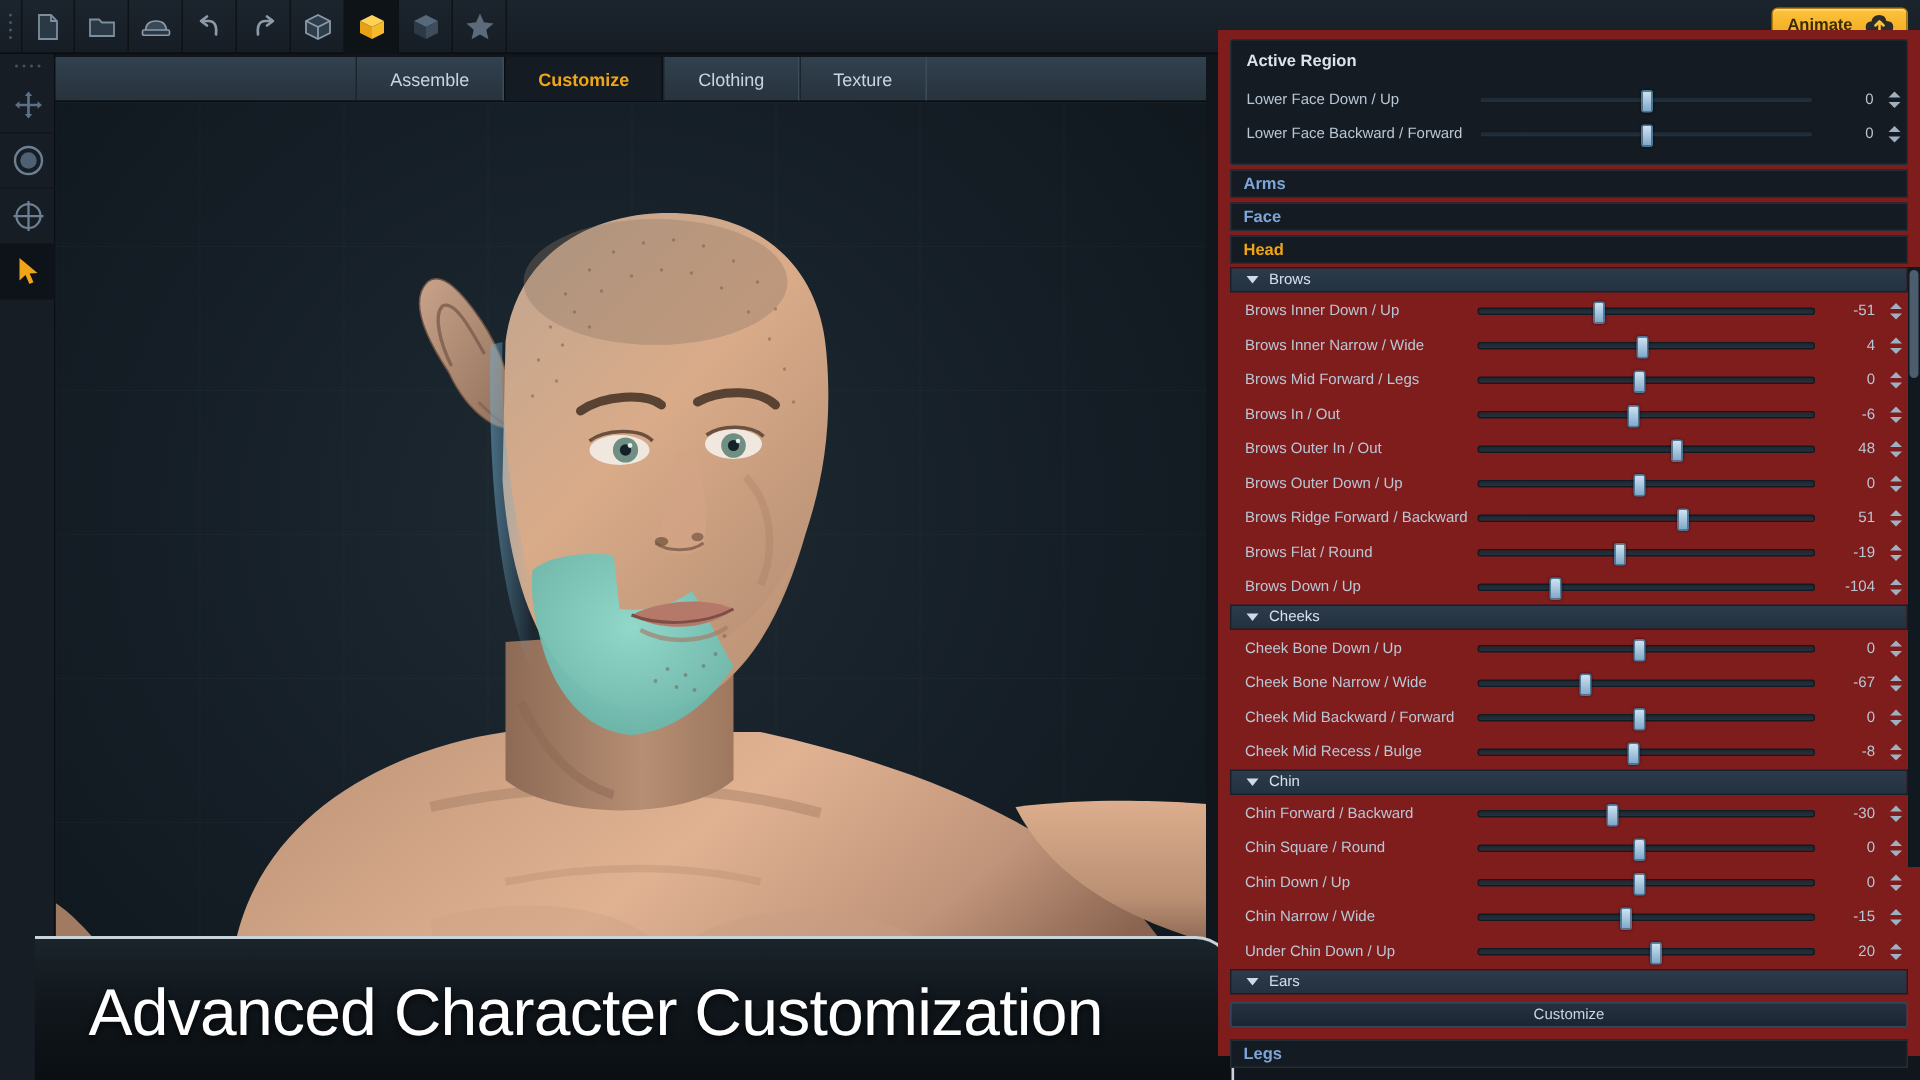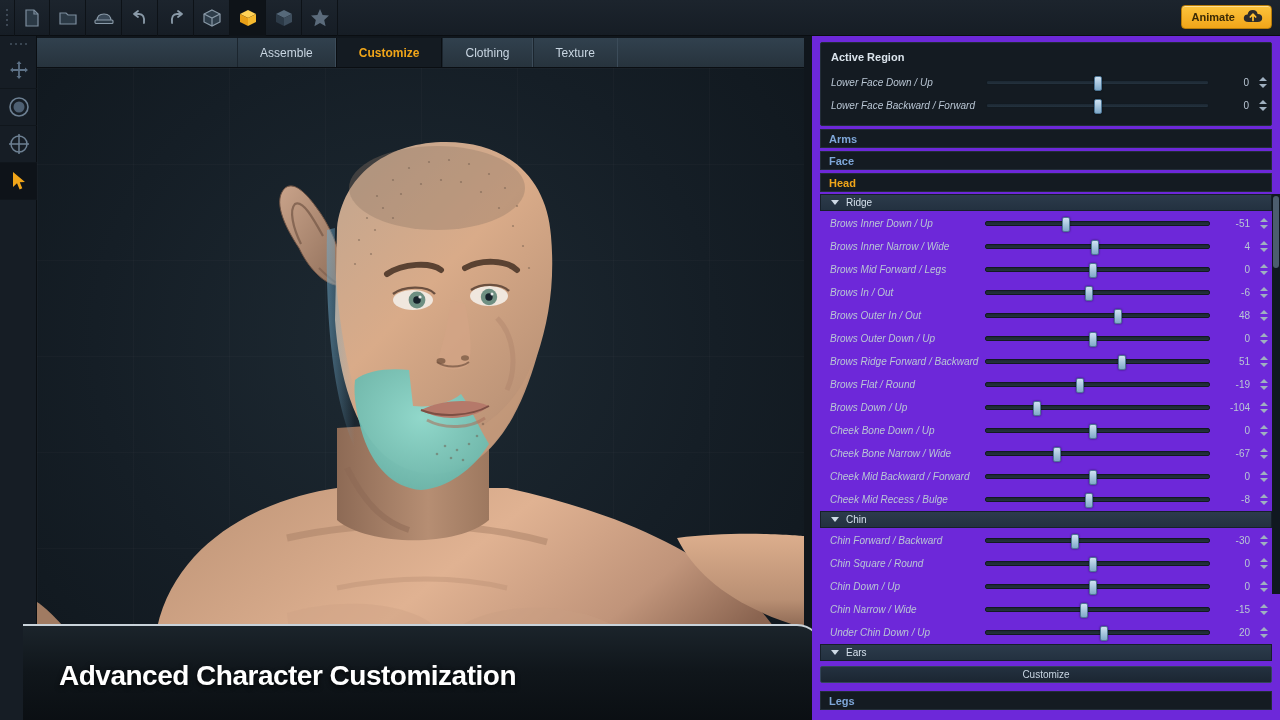--- a/index.html
+++ b/index.html
@@ -82,38 +82,38 @@
   
   .banner {
     position:absolute; left:-14px; bottom:-6px; width:800px; height:102px;
     background:linear-gradient(#1b242b 0%, #10161b 45%, #0a0e12 100%);
     border:2px solid #c9d3da;
     border-top-right-radius:26px; border-bottom-right-radius:0;
     border-left:none; border-bottom:none;
     display:flex; align-items:center;
   }
   .banner span {
-    margin-left:36px; font-size:28px; color:#fff; font-weight:bold;
+    margin-left:36px; font-size:44px; color:#fff; font-weight:normal;
     letter-spacing:-.5px; text-shadow:0 2px 5px rgba(0,0,0,.8);
   }
 
   
   .rpanel {
-    position:absolute; left:812px; top:36px; width:468px; height:684px;
-    background:#6d28d9;
+    position:absolute; left:812px; top:20px; width:468px; height:684px;
+    background:#7f1d1d;
   }
 
   .active-region {
     margin:6px 8px 0 8px; border:1px solid #222d38; border-radius:2px;
     padding:6px 0 8px 0; background:#141b22;
   }
   .ar-title { font-size:11px; font-weight:bold; color:#dbe4ec; padding:2px 0 8px 10px; }
 
   .row { display:flex; align-items:center; height:23px; padding:0 0 0 10px; }
-  .row .lbl { font-size:10px; color:#b9c6d4; width:155px; flex:0 0 155px;font-style:italic; }
+  .row .lbl { font-size:10px; color:#b9c6d4; width:155px; flex:0 0 155px; }
   .track {
     position:relative; height:5px; flex:1; margin-right:10px;
     background:linear-gradient(#1c2833,#24323e);
     border:1px solid #121a21; border-radius:2px;
   }
   .knob {
     position:absolute; top:-5px; width:8px; height:15px; margin-left:-4px;
     background:linear-gradient(#cfe2f2,#7fa9c9);
     border:1px solid #4e7695; border-radius:2px;
     box-shadow:0 0 2px rgba(0,0,0,.6);
@@ -480,21 +480,21 @@
         <span>Head</span>
       </div>
 
     <div class="scroll-area">
       <div class="scrollbar">
         <div class="sb-thumb"></div>
       </div>
       <div class="sliders" id="slider-list">
           <div class="sub-header">
             <span class="caret"></span>
-            <span>Ridge</span>
+            <span>Brows</span>
           </div>
           <div class="row">
             <div class="lbl">Brows Inner Down / Up</div>
             <div class="track">
               <div class="knob" style="left: 36%;"></div>
             </div>
             <div class="val">-51</div>
             <div class="spin">
               <div class="up"></div>
               <div class="dn"></div>
@@ -580,20 +580,24 @@
           <div class="row">
             <div class="lbl">Brows Down / Up</div>
             <div class="track">
               <div class="knob" style="left: 23%;"></div>
             </div>
             <div class="val">-104</div>
             <div class="spin">
               <div class="up"></div>
               <div class="dn"></div>
             </div>
+          </div>
+          <div class="sub-header">
+            <span class="caret"></span>
+            <span>Cheeks</span>
           </div>
           <div class="row">
             <div class="lbl">Cheek Bone Down / Up</div>
             <div class="track">
               <div class="knob" style="left: 48%;"></div>
             </div>
             <div class="val">0</div>
             <div class="spin">
               <div class="up"></div>
               <div class="dn"></div>

